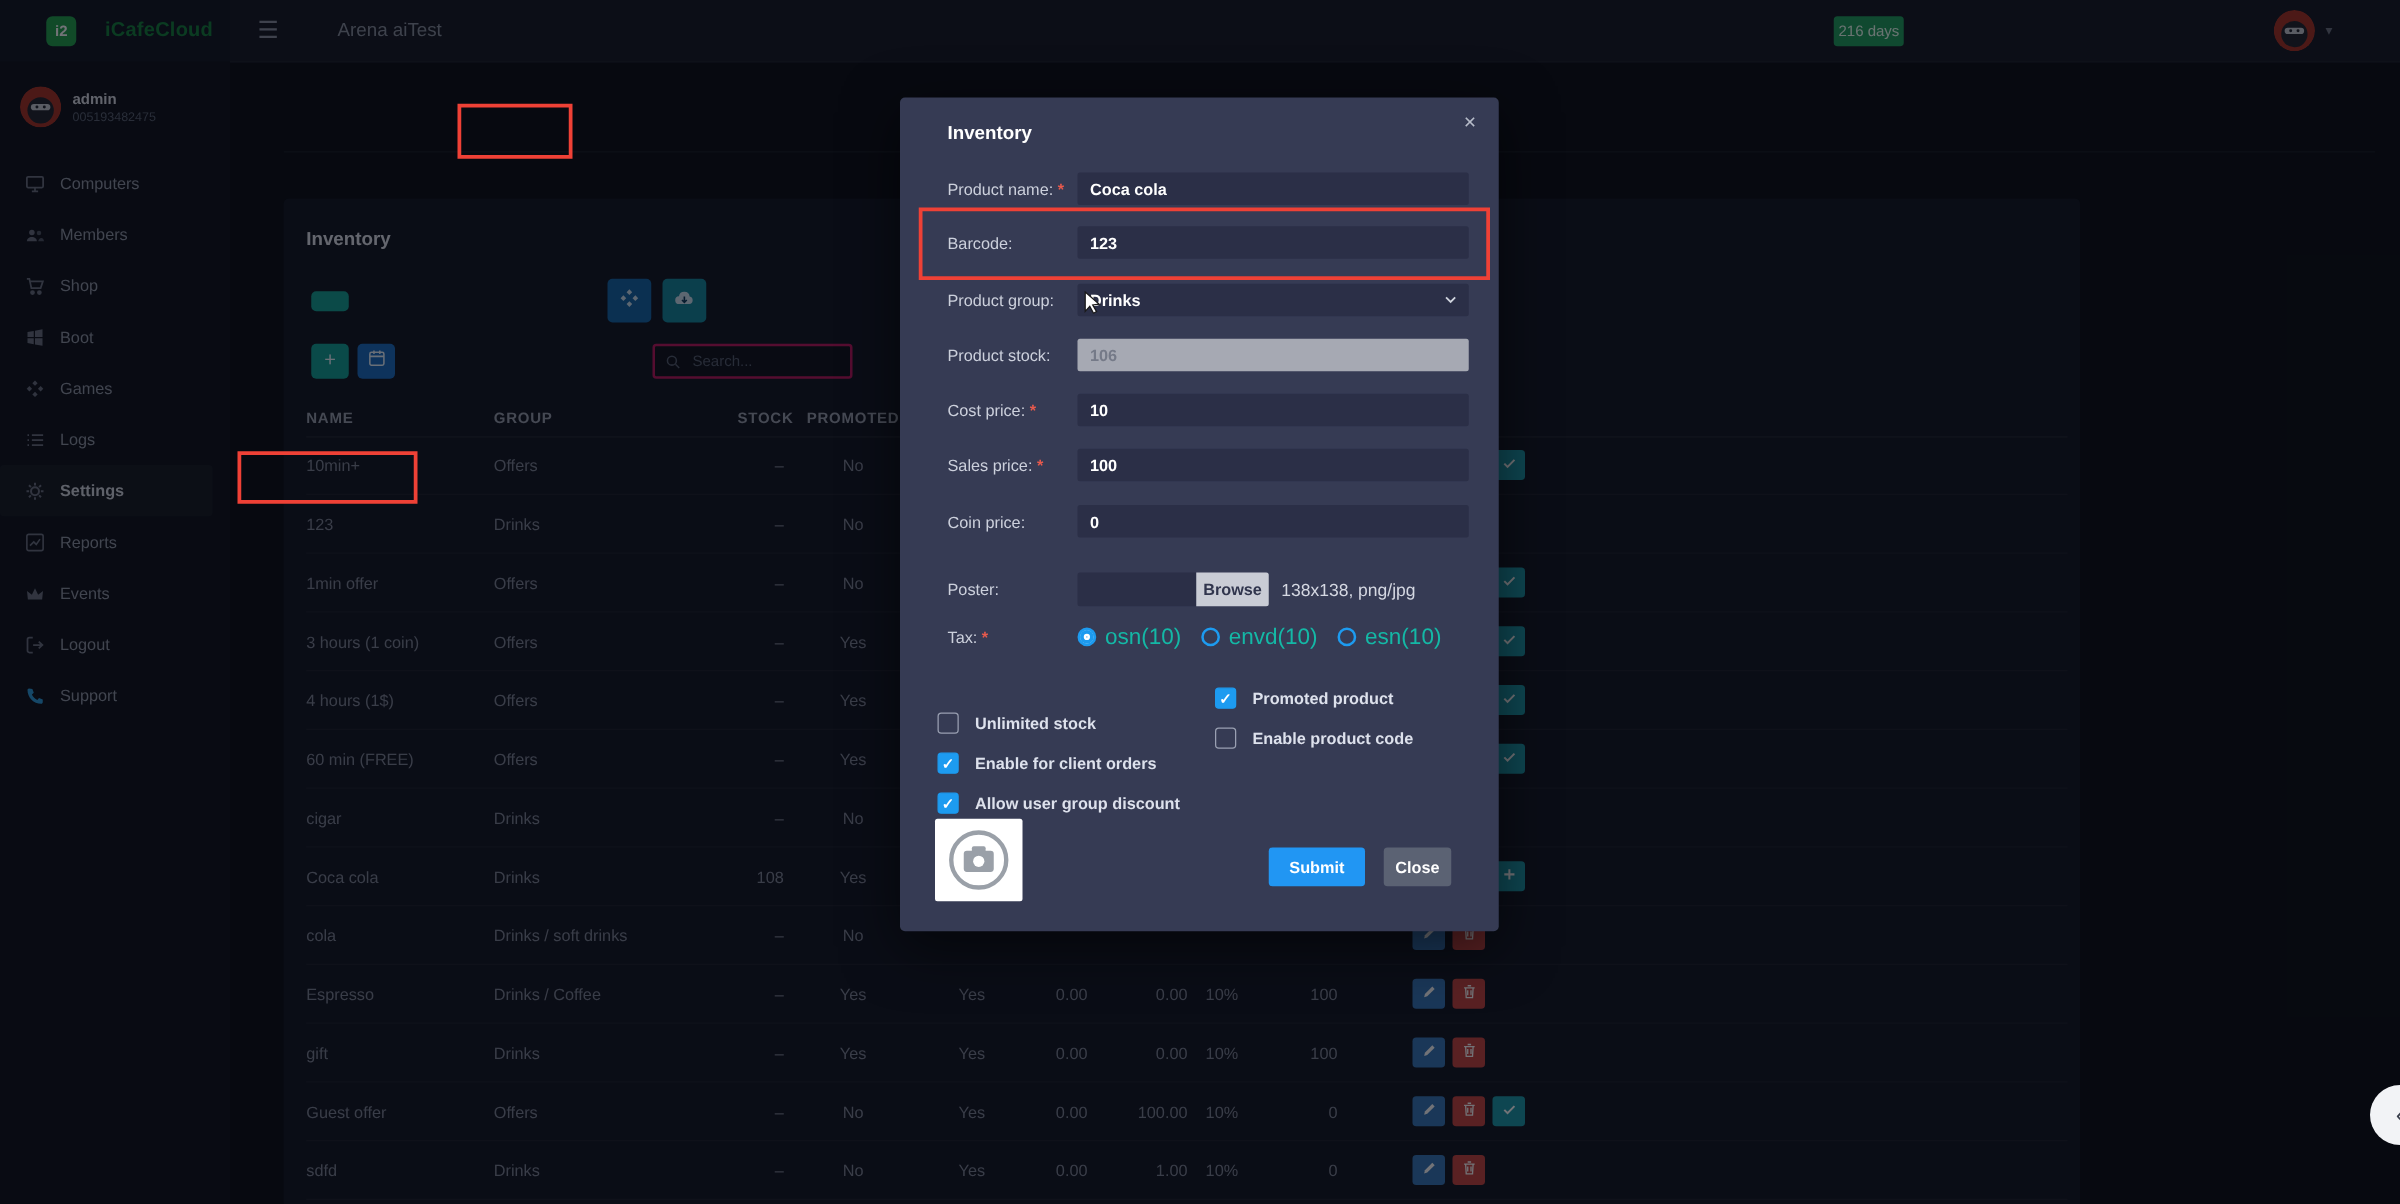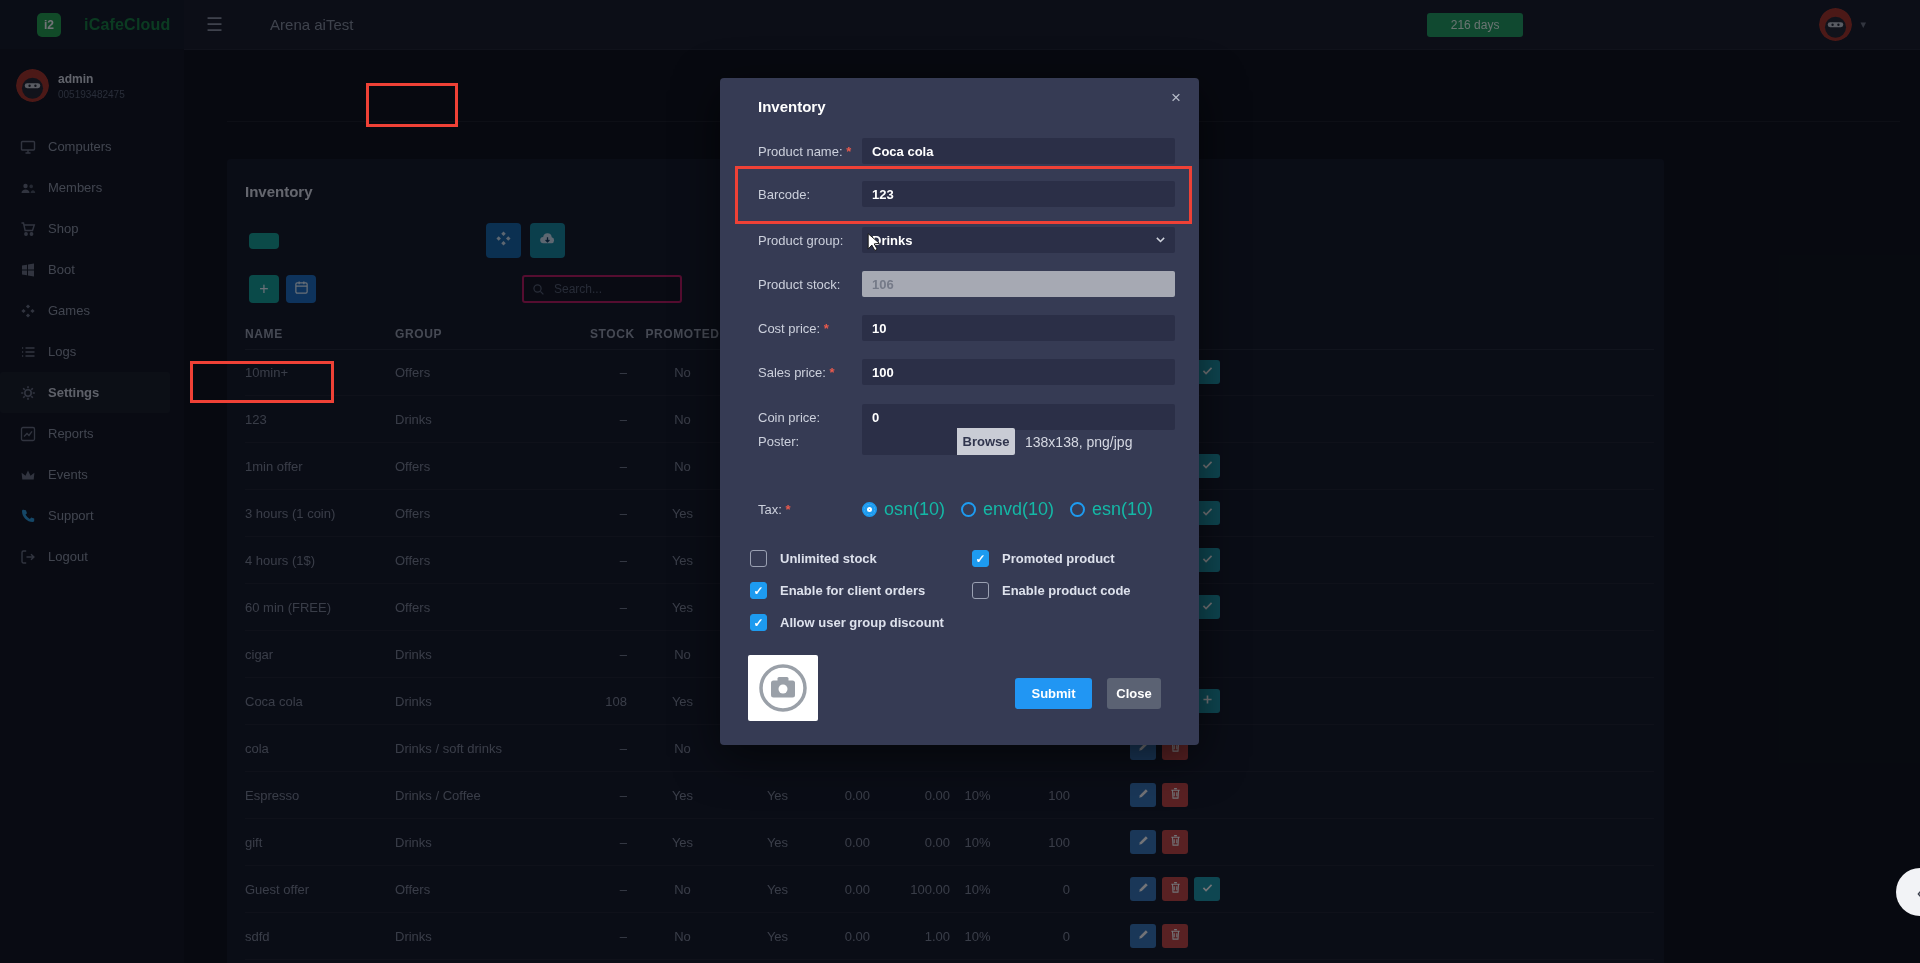--- a/index.html
+++ b/index.html
@@ -9,21 +9,21 @@
   .topbar{position:absolute;top:0;left:0;right:0;height:49px;background:#171b26;
           border-bottom:1px solid rgba(255,255,255,.04);display:flex;align-items:center;z-index:10;}
   .topbar-left{width:184px;height:100%;background:#131724;display:flex;align-items:center;
                padding-left:37px;box-sizing:border-box;flex:0 0 auto;}
   .logo-badge{width:24px;height:24px;border-radius:5px;background:#23a14d;color:#fff;
               font-size:12px;font-weight:bold;display:flex;align-items:center;justify-content:center;}
   .brand{color:#15803d;font-weight:bold;font-size:16px;margin-left:23px;letter-spacing:.2px;}
   .hamburger{margin-left:22px;color:#8b90a0;font-size:19px;cursor:pointer;line-height:1;}
   .page-title{margin-left:47px;color:#8a909e;font-size:15px;}
   .topbar-right{margin-left:auto;display:flex;align-items:center;margin-right:54px;}
-  .days-badge{background:#21a05e;color:#eafff2;font-size:12px;padding:5px 24px;border-radius:3px;margin-right:32px;}
+  .days-badge{background:#21a05e;color:#eafff2;font-size:12px;padding:5px 4px;border-radius:3px;margin-right:32px;}
   .tb-icons{display:flex;align-items:center;gap:14px;color:#6d7280;}
   .tb-icon{width:18px;height:18px;display:inline-flex;cursor:pointer;}
   .tb-avatar{width:33px;height:33px;border-radius:50%;overflow:hidden;margin-left:22px;cursor:pointer;}
   .tb-avatar svg{width:33px;height:33px;}
   .tb-caret{color:#6d7280;font-size:11px;margin-left:8px;cursor:pointer;}
   
   .sidebar{position:absolute;top:49px;left:0;bottom:0;width:184px;background:#10141d;z-index:10;}
   .profile{display:flex;align-items:center;padding:20px 0 8px 16px;}
   .profile-avatar{width:33px;height:33px;border-radius:50%;overflow:hidden;flex:0 0 auto;}
   .profile-avatar svg{width:33px;height:33px;}
@@ -106,21 +106,21 @@
   .radio-opt{display:flex;align-items:center;margin-right:16px;cursor:pointer;}
   .radio-dot{width:15px;height:15px;border-radius:50%;border:2px solid #1d9bf0;box-sizing:border-box;background:transparent;}
   .f-selected .radio-dot{background:#1d9bf0;box-shadow:inset 0 0 0 3px #1d9bf0,inset 0 0 0 5px #fff;}
   .radio-lbl{margin-left:7px;color:#14b8a6;font-size:18px;}
   .check-row{display:flex;align-items:flex-start;margin-bottom:15px;cursor:pointer;}
   .cb{width:17px;height:17px;border-radius:3px;border:1px solid #9aa0b2;box-sizing:border-box;flex:0 0 auto;
       display:flex;align-items:center;justify-content:center;color:transparent;font-size:12px;font-weight:bold;}
   .f-checked .cb{background:#1d9bf0;border-color:#1d9bf0;color:#fff;}
   .cb::after{content:"\2713";}
   .cb-lbl{margin-left:13px;color:#dde1ec;font-size:13px;font-weight:bold;padding-top:1px;}
-  .checks-left{position:absolute;left:30px;top:472px;}
+  .checks-left{position:absolute;left:30px;top:492px;}
   .checks-right{position:absolute;left:252px;top:472px;}
   .thumb{position:absolute;left:28px;top:577px;width:70px;height:66px;background:#fff;border-radius:2px;
          display:flex;align-items:center;justify-content:center;}
   .thumb svg{width:54px;height:54px;}
   .m-btn{position:absolute;top:600px;height:31px;border:0;border-radius:3px;color:#fff;font-size:13px;
          font-weight:bold;cursor:pointer;font-family:"Liberation Sans",sans-serif;}
   .btn-submit{left:295px;width:77px;background:#2196f3;}
   .btn-close{left:387px;width:54px;background:#5b6273;}
   
   .hl-box{position:absolute;border:3px solid #ef4136;z-index:70;pointer-events:none;}
@@ -268,37 +268,37 @@
 
         <div class="menu-item">
           <span class="mi-icon">
             <svg viewBox="0 0 16 16" fill="currentColor">
               <path d="M2.3 12.5L1.6 5.8l3.9 2.9L8 3.6l2.5 5.1 3.9-2.9-.7 6.7z"></path>
             </svg>
           </span>
           <span class="mi-label">Events</span>
         </div>
 
-        <div class="menu-item f-accent">
-          <span class="mi-icon">
-            <svg viewBox="0 0 16 16" fill="currentColor">
-              <path d="M3.2 1.8c-.7 0-1.2.6-1.2 1.2 0 6 4.9 11 11 11 .6 0 1.2-.5 1.2-1.2v-2.3l-3-1.1-1.3 1.5c-1.9-.9-3.5-2.5-4.4-4.4l1.5-1.3-1.1-3z"></path>
-            </svg>
-          </span>
-          <span class="mi-label">Support</span>
-        </div>
-
         <div class="menu-item">
           <span class="mi-icon">
             <svg viewBox="0 0 16 16" fill="none" stroke="currentColor" stroke-width="1.4">
               <path d="M6.2 2H3.5A1.5 1.5 0 002 3.5v9A1.5 1.5 0 003.5 14h2.7"></path>
               <path d="M6.5 8h7.2M11 5.3L13.9 8 11 10.7"></path>
             </svg>
           </span>
           <span class="mi-label">Logout</span>
+        </div>
+
+        <div class="menu-item f-accent">
+          <span class="mi-icon">
+            <svg viewBox="0 0 16 16" fill="currentColor">
+              <path d="M3.2 1.8c-.7 0-1.2.6-1.2 1.2 0 6 4.9 11 11 11 .6 0 1.2-.5 1.2-1.2v-2.3l-3-1.1-1.3 1.5c-1.9-.9-3.5-2.5-4.4-4.4l1.5-1.3-1.1-3z"></path>
+            </svg>
+          </span>
+          <span class="mi-label">Support</span>
         </div>
       </div>
   </div>
 
   <div class="content">
     <div class="tabs">
 
         <div class="tab"></div>
 
         <div class="tab"></div>
@@ -782,21 +782,21 @@
     <div class="m-row" style="top:281px;">
       <div class="m-label req">Sales price:</div>
       <input class="m-input" value="100" style="">
     </div>
 
     <div class="m-row" style="top:326px;">
       <div class="m-label">Coin price:</div>
       <input class="m-input" value="0" style="">
     </div>
 
-    <div class="m-row" style="top:350px;">
+    <div class="m-row" style="top:380px;">
       <div class="m-label">Poster:</div>
       <div class="poster-input"></div>
       <div class="browse-btn">Browse</div>
       <div class="poster-hint">138x138, png/jpg</div>
     </div>
 
     <div class="m-row" style="top:421px;">
       <div class="m-label req">Tax:</div>
       <span style="display:flex;align-items:center;">
 

